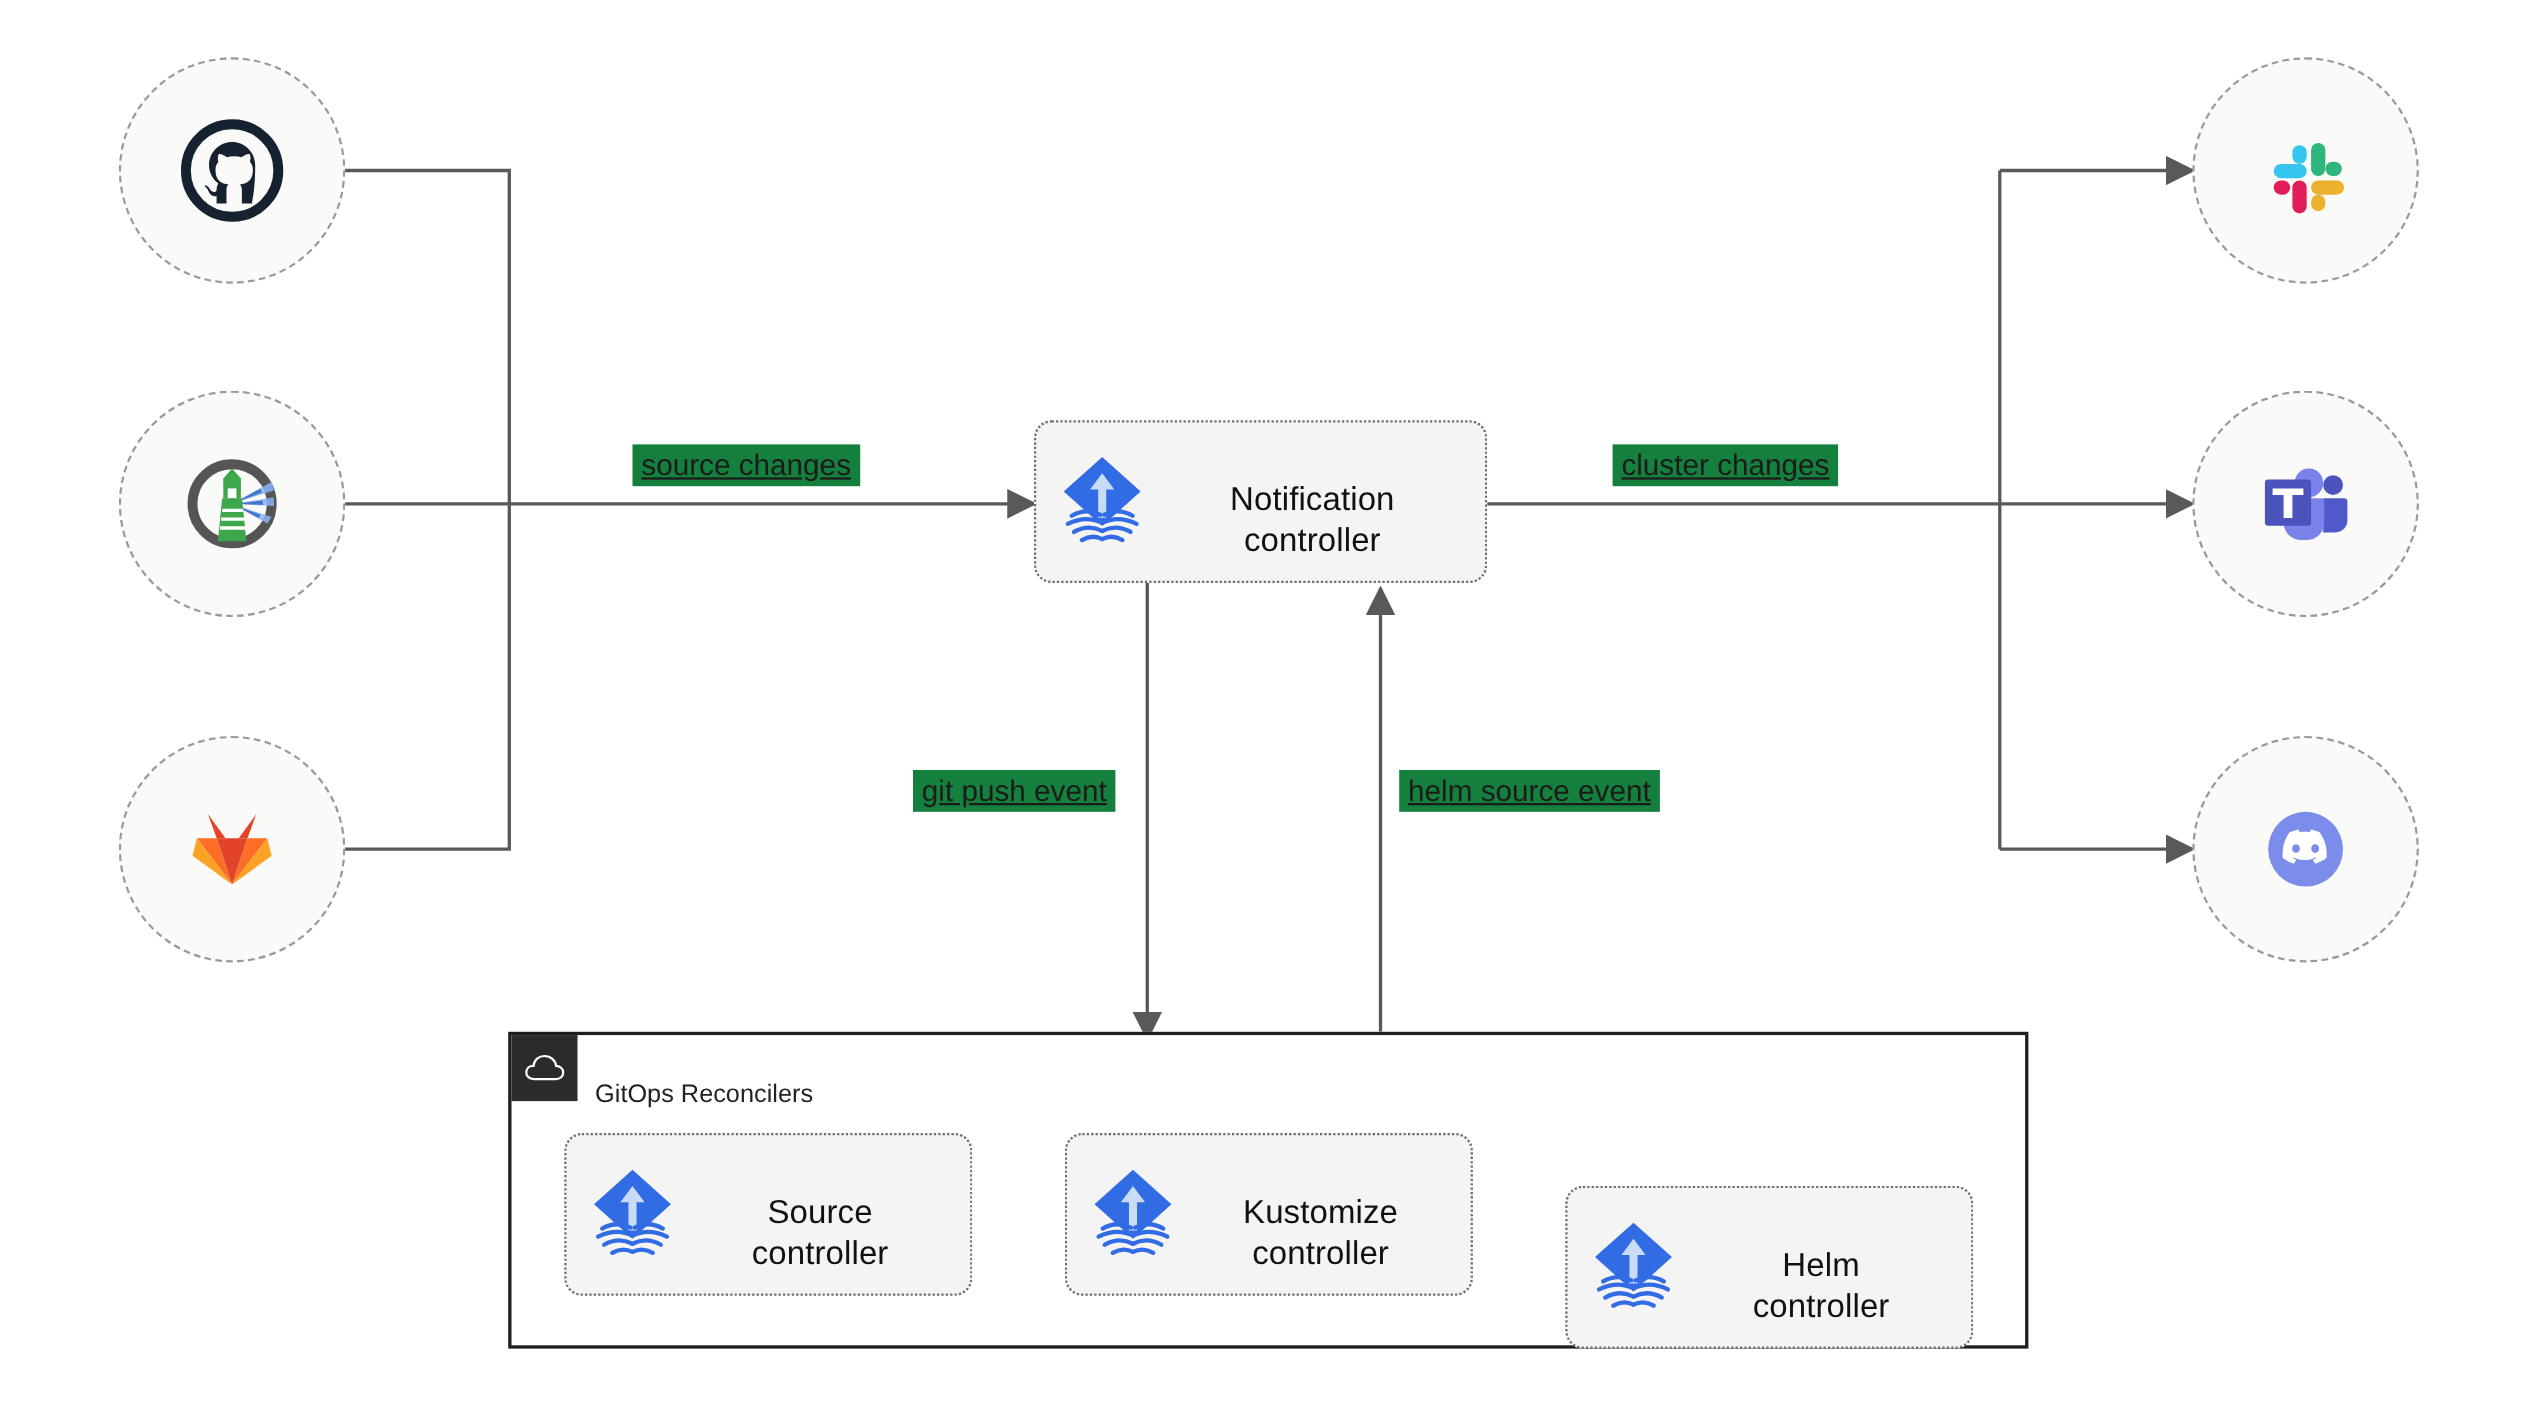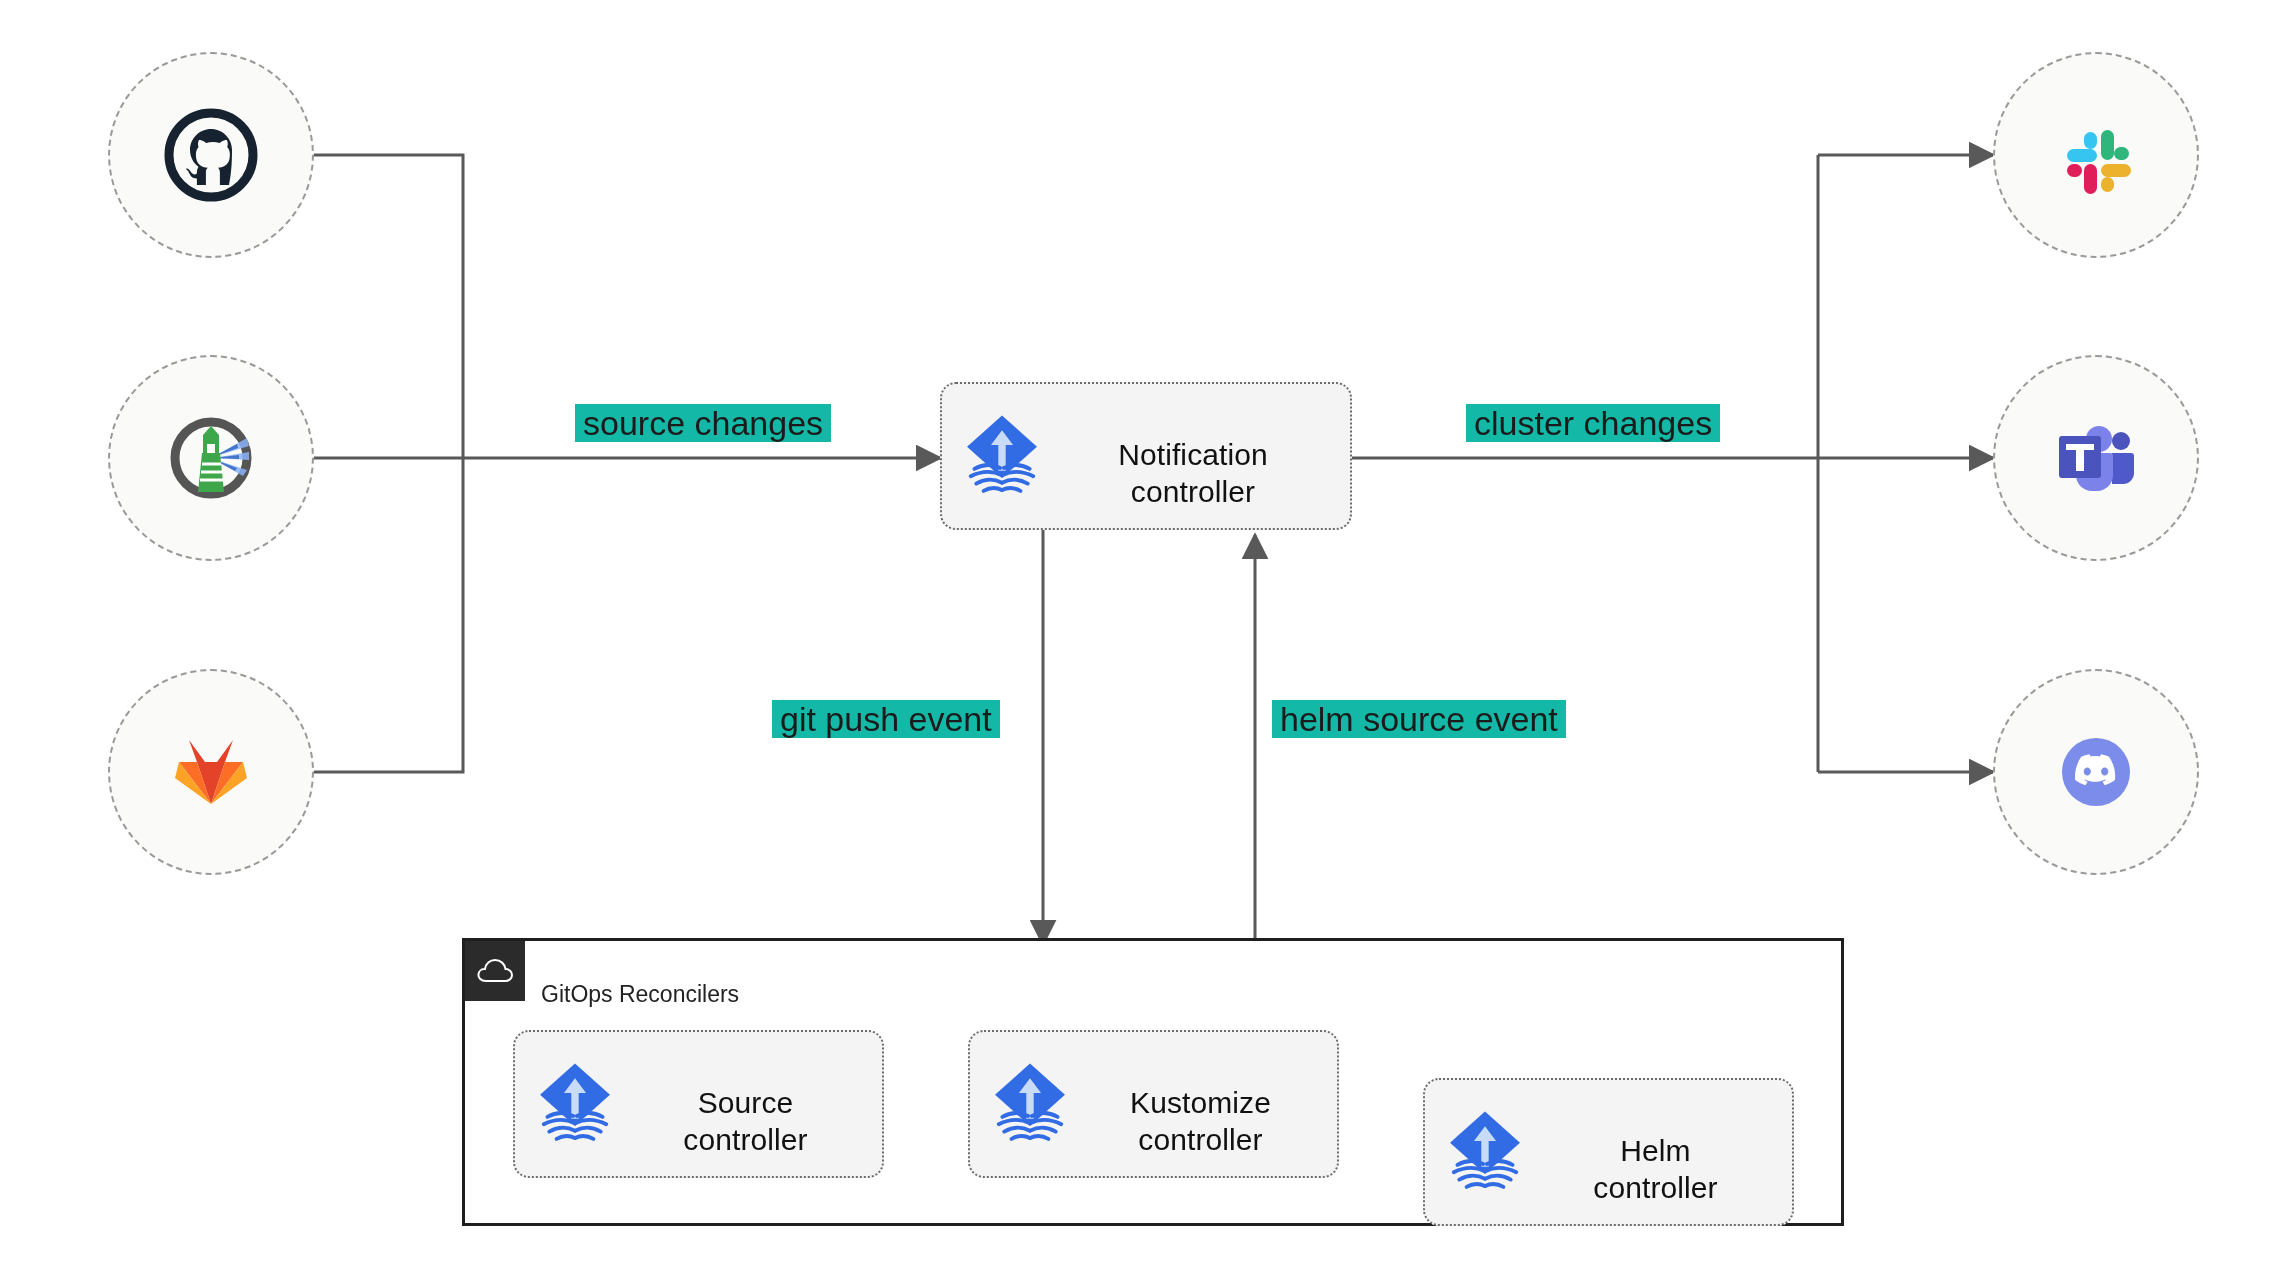--- a/index.html
+++ b/index.html
@@ -65,26 +65,27 @@
   #group-title{
     position:absolute;left:76px;top:14px;
     font-size:23px;color:#222222;
     line-height:30px;
     margin-top:24px;
   }
 
   
   .edge-label{
     position:absolute;
-    font-size:34px;
+    font-size:27px;
     color:#1b1b1b;
-    background:#14b8a6;
+    background:#15803d;
     padding:2px 8px;
     white-space:nowrap;
     line-height:34px;
+    text-decoration:underline;
   }
 </style>
 </head>
 <body>
 
 <div id="stage">
 
   <svg id="wires" viewBox="0 0 2292 1284">
     <defs>
       <marker id="arrow" viewBox="0 0 10 10" refX="9" refY="5" markerWidth="9" markerHeight="9" orient="auto-start-reverse">
@@ -281,17 +282,17 @@
       </g>
     </svg>
     <div class="ctrl-label">Helm
 controller</div>
   </div>
 
   <div class="edge-label" style="left:575px;top:404px;">source changes</div>
 
   <div class="edge-label" style="left:1466px;top:404px;text-align:right;">cluster changes</div>
 
-  <div class="edge-label" style="left:772px;top:700px;">git push event</div>
+  <div class="edge-label" style="left:830px;top:700px;">git push event</div>
 
   <div class="edge-label" style="left:1272px;top:700px;">helm source event</div>
 
 </div>
 
 </body></html>

